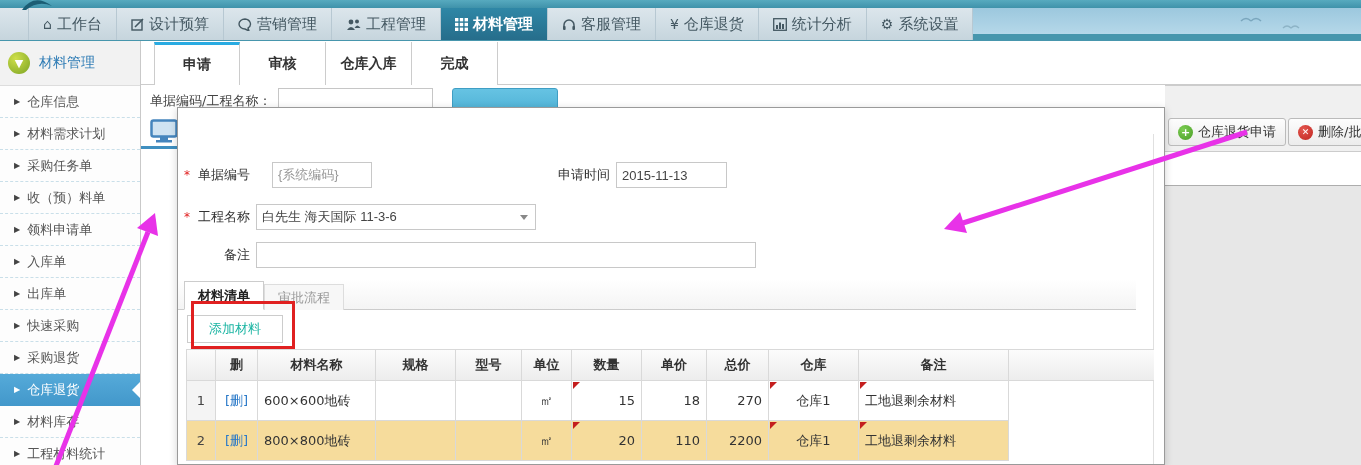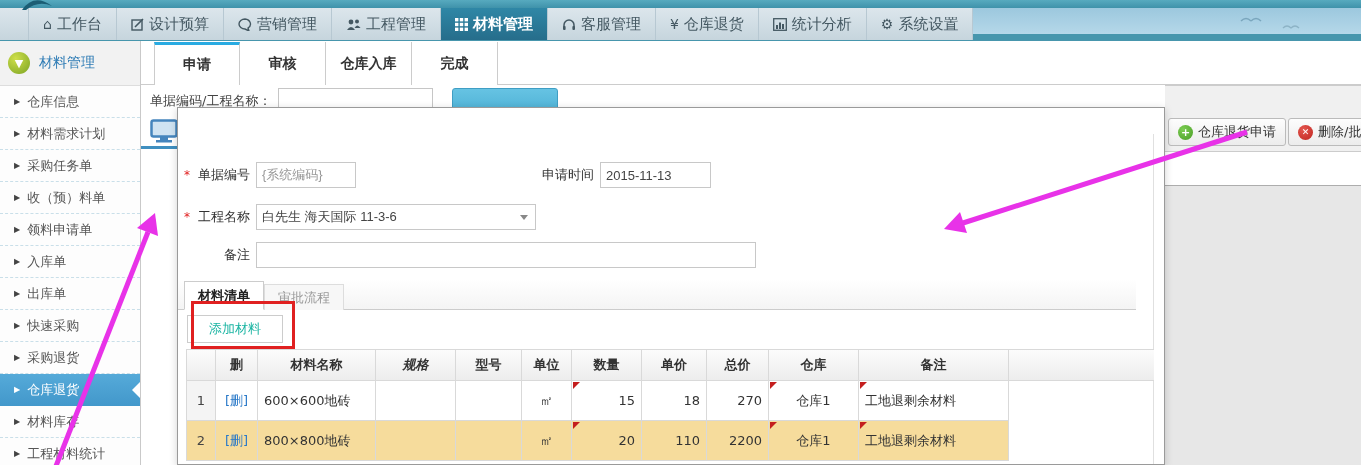--- a/index.html
+++ b/index.html
@@ -88,21 +88,21 @@
   
   .tbl{position:absolute;left:8px;top:241px;}
   .trow{display:flex;}
   .tc{box-sizing:border-box;border-right:1px solid #d9d9d9;border-bottom:1px solid #d9d9d9;position:relative;
       display:flex;align-items:center;padding:0 6px;height:40px;background:#fff;overflow:hidden;}
   .th .tc{height:32px;background:linear-gradient(#fcfcfc,#ededed);border-top:1px solid #d9d9d9;font-weight:bold;justify-content:center;padding:0 2px;}
   .tc.first{border-left:1px solid #d9d9d9;}
   .c0{width:30px;justify-content:center;}
   .c1{width:42px;justify-content:center;}
   .c2{width:118px;}
-  .c3{width:80px;font-style:italic;}
+  .c3{width:80px;}
   .c4{width:66px;}
   .c5{width:50px;justify-content:center;}
   .c6{width:70px;justify-content:flex-end;}
   .c7{width:65px;justify-content:flex-end;text-align:right;}
   .c8{width:62px;justify-content:flex-end;}
   .c9{width:90px;justify-content:center;}
   .c10{width:150px;}
   .cfill{width:145px;border-right:none;}
   .body-row .c0{background:#f4f4f4;color:#444;}
   .row-hl .tc{background:#f6dc9c !important;}
@@ -300,21 +300,21 @@
     <span>删除/批量</span>
   </div>
   <div class="abs right-panel"></div>
 </div>
 
 <div class="abs modal">
 
   <div class="fld-row" style="left:6px;top:53px;">
     <span class="req">*</span>
     <span class="fld-label">单据编号</span>
-    <input class="fld-input" style="width: 100px; color: rgb(153, 153, 153);" value="{系统编码}">
+    <input class="fld-input" style="width: 100px; color: rgb(153, 153, 153); margin-left: 16px;" value="{系统编码}">
     <span class="fld-label" style="width:62px;margin-left:176px;">申请时间</span>
     <input class="fld-input" style="width: 111px; color: rgb(68, 68, 68);" value="2015-11-13">
   </div>
 
   <div class="fld-row" style="left:6px;top:95px;">
     <span class="req">*</span>
     <span class="fld-label">工程名称</span>
     <span class="sel">
       <input class="fld-input" style="width: 280px; color: rgb(68, 68, 68);" value="白先生 海天国际 11-3-6">
       <span class="caret"></span>

